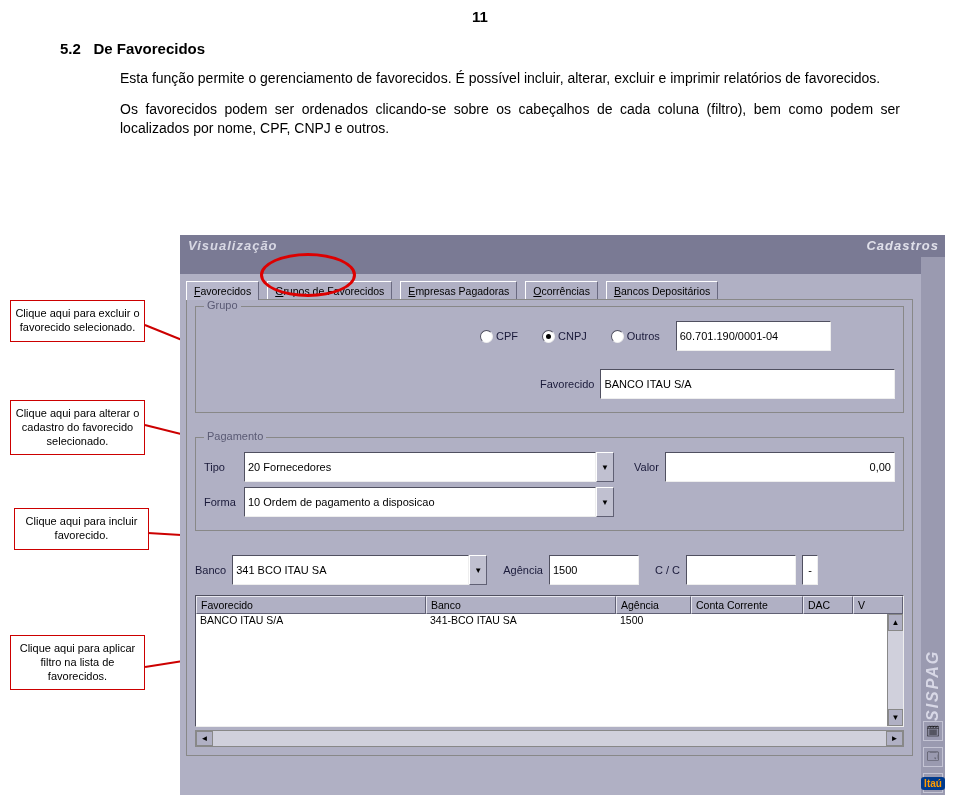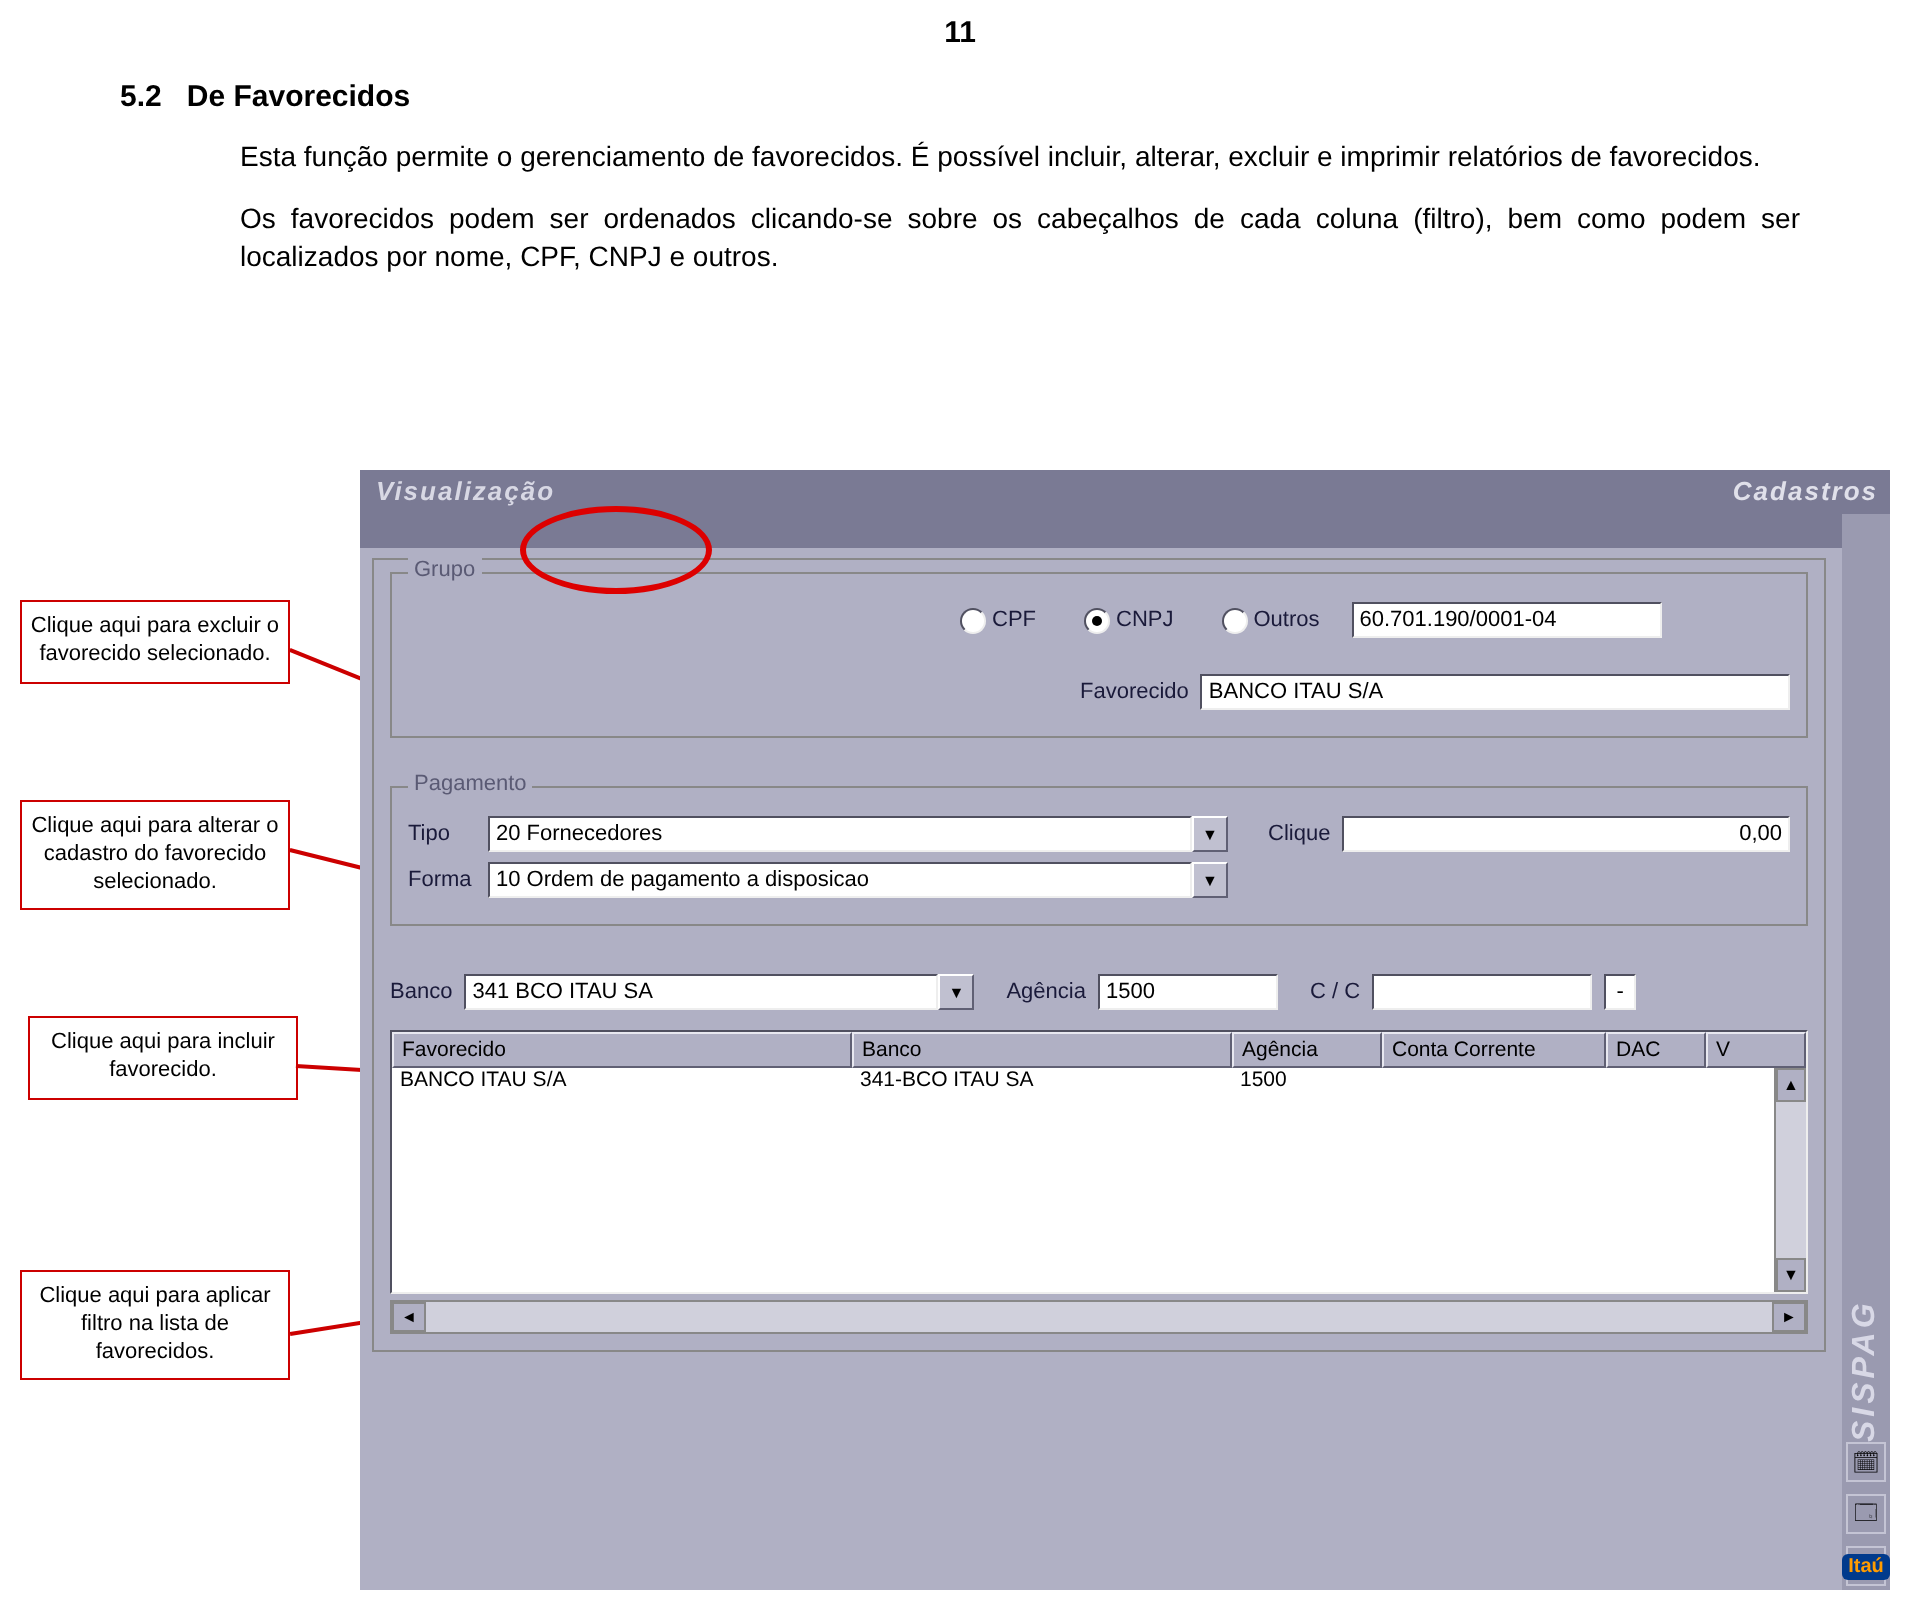--- a/index.html
+++ b/index.html
@@ -140,21 +140,21 @@
     color: #1a1a3a;
     font-size: 11px;
     white-space: nowrap;
   }
   .input-sunken {
     background: #fff;
     border-top: 1px solid #505060;
     border-left: 1px solid #505060;
     border-right: 1px solid #eee;
     border-bottom: 1px solid #eee;
-    height: 18px;
+    height: 30px;
     font-size: 11px;
     padding: 0 3px;
     box-sizing: border-box;
     color: #000;
     display: flex;
     align-items: center;
     overflow: hidden;
   }
   .input-r { text-align: center; justify-content: flex-end; }
   .select {
@@ -363,20 +363,27 @@
     <div class="sidebar-vtext">SISPAG</div>
     <div class="sq">🗓</div>
     <div class="sq">🗔</div>
     <div class="sq" style="margin-bottom:2px">
         <span class="logo-itau">Itaú</span>
       </div>
   </div>
 
   <div class="app-inner" style="margin-right:26px">
 
+    <div class="tabstrip">
+      <div class="tab active"><u>F</u><span>avorecidos</span></div>
+      <div class="tab"><u>G</u>rupos de Favorecidos</div>
+      <div class="tab"><u>E</u>mpresas Pagadoras</div>
+      <div class="tab"><u>O</u>corrências</div>
+      <div class="tab"><u>B</u>ancos Depositários</div>
+    </div>
 
     <div class="panel">
 
       <div class="fieldset">
         <div class="legend">Grupo</div>
         <div class="row">
           <div style="width:270px"></div>
           <span class="radio-wrap">
               <span class="radio-circle"></span>
               <span class="label">CPF</span>
@@ -401,21 +408,21 @@
       </div>
 
       <div class="fieldset">
         <div class="legend">Pagamento</div>
         <div class="row">
           <span class="label" style="width:34px">Tipo</span>
           <div class="select" style="width:370px">
             <div class="input-sunken">20 Fornecedores</div>
             <div class="dd-btn">▼</div>
           </div>
-          <span class="label" style="margin-left:14px">Clique</span>
+          <span class="label" style="margin-left:14px">Valor</span>
           <div class="input-sunken input-r" style="flex:1">0,00</div>
         </div>
         <div class="row">
           <span class="label" style="width:34px">Forma</span>
           <div class="select" style="width:370px">
             <div class="input-sunken">10 Ordem de pagamento a disposicao</div>
             <div class="dd-btn">▼</div>
           </div>
         </div>
       </div>

